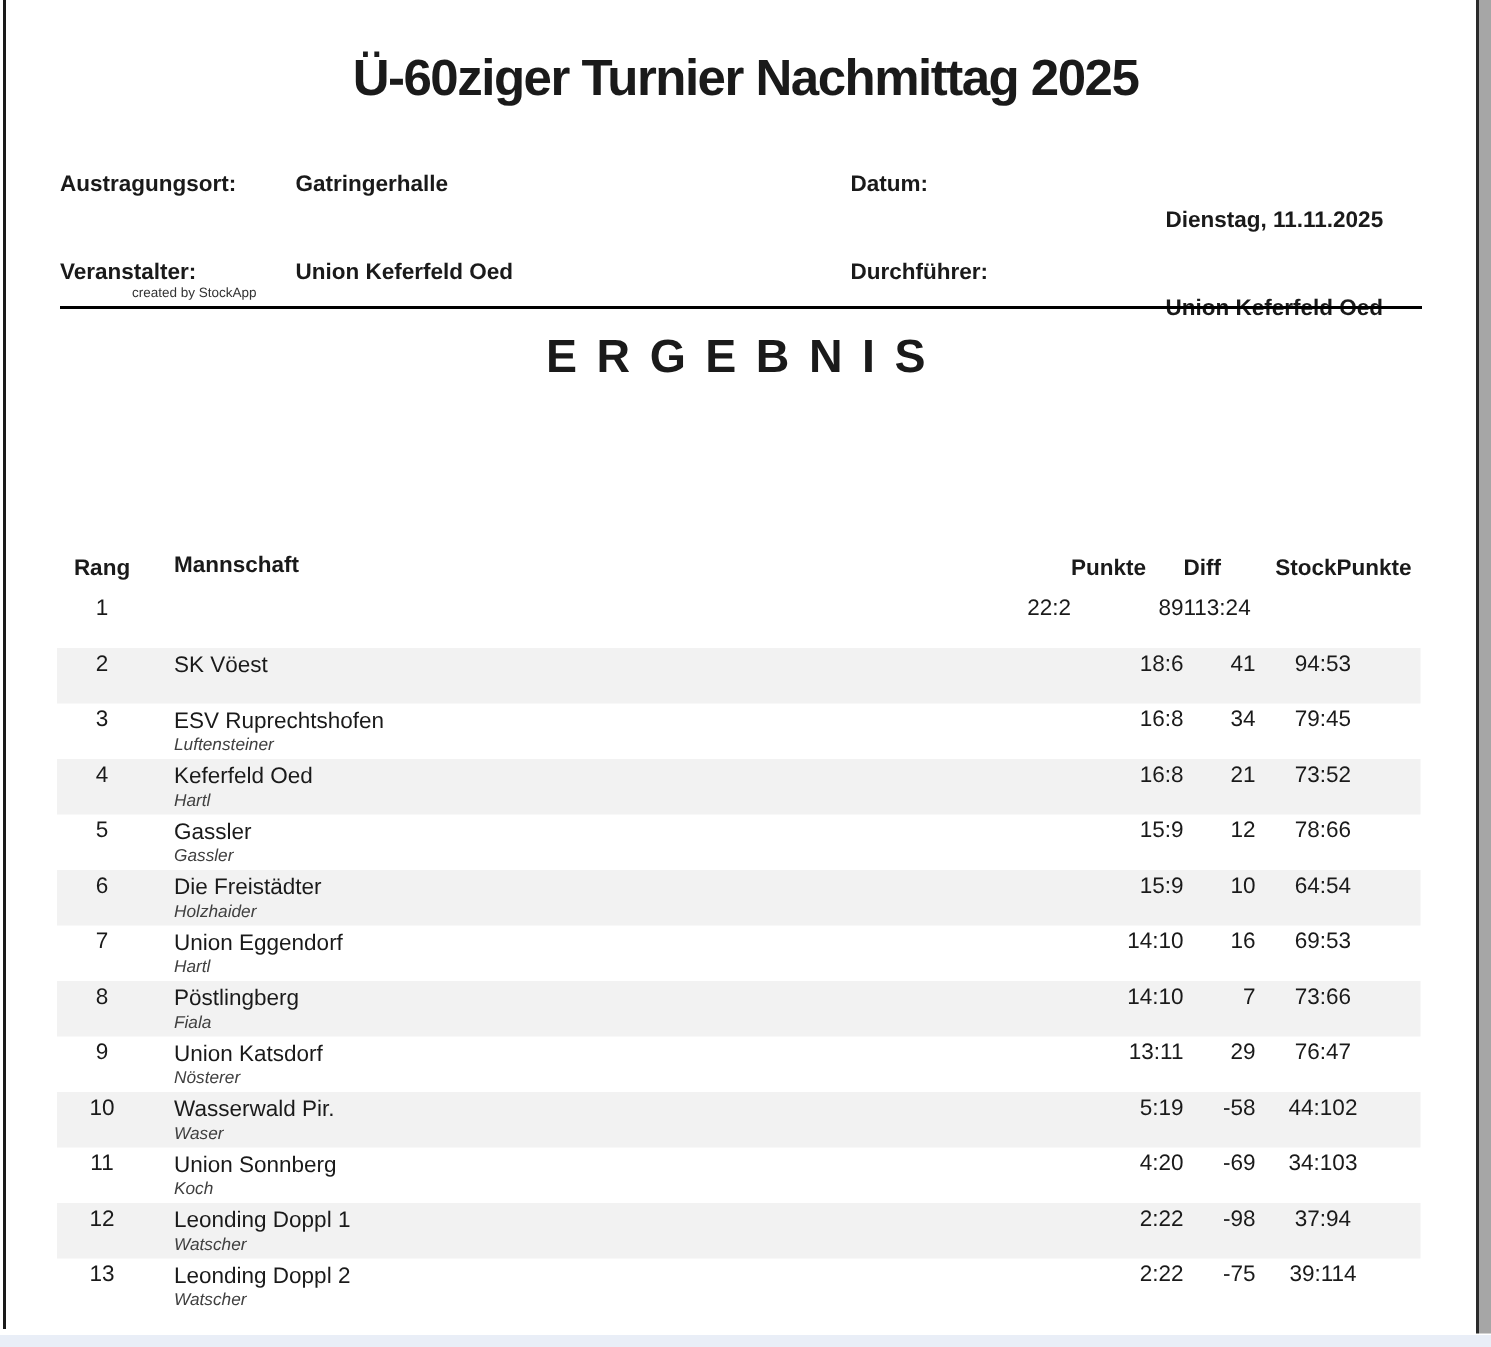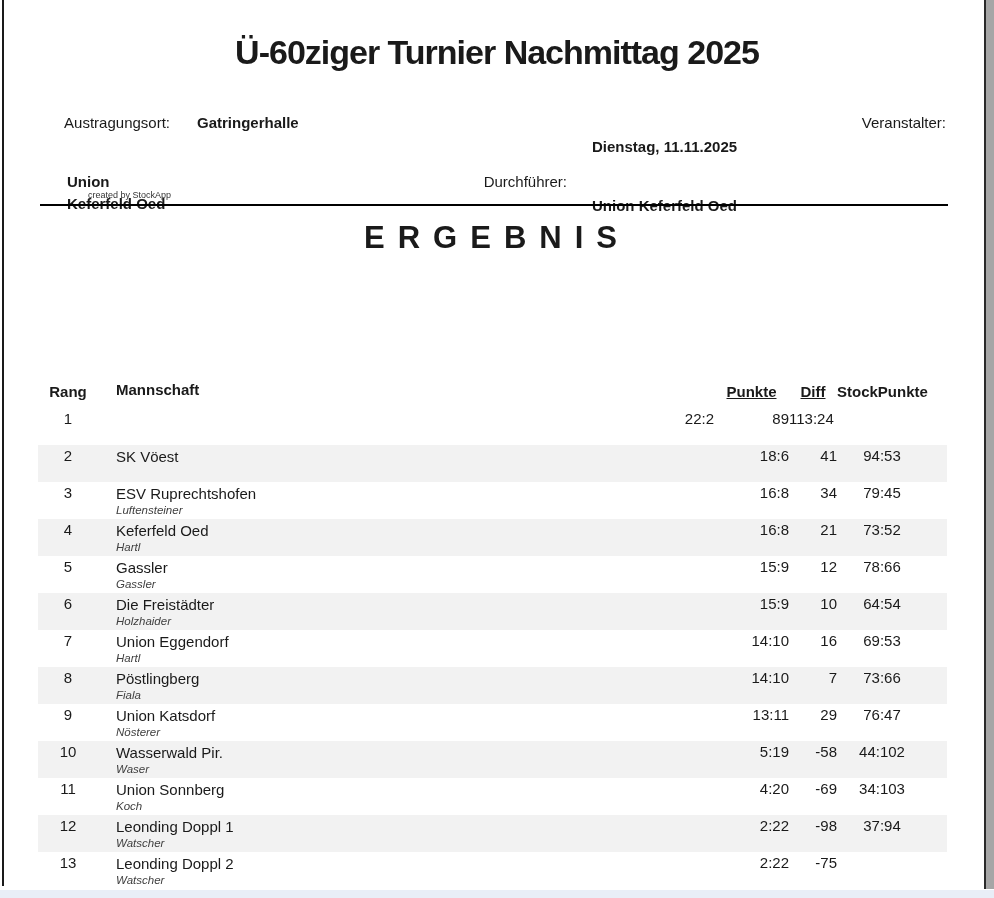--- a/index.html
+++ b/index.html
@@ -41,21 +41,21 @@
 
   
   .meta-grid {
     position: absolute; top: 112px; left: 40px; width: 906px;
     display: grid;
     grid-template-columns: 130px 1fr 185px 194px;
     row-gap: 13px;
     font-size: 15px;
     line-height: 22px;
   }
-  .meta-label { text-align: right; }
+  .meta-label { text-align: left; font-weight: bold; }
   .meta-value { font-weight: bold; padding-left: 27px; }
   .meta-value.right { padding-left: 25px; margin-top: 24px; }
 
   .credit {
     position: absolute; top: 190px; left: 88px;
     font-size: 9px; color: #333333;
   }
 
   .rule {
     position: absolute; top: 204px; left: 40px; width: 908px;
@@ -68,25 +68,25 @@
     font-size: 31px; font-weight: bold;
     letter-spacing: 13px; box-sizing: border-box;
   }
 
   
   .results { position: absolute; top: 368px; left: 38px; width: 909px; }
   .trow {
     display: grid;
     grid-template-columns: 60px 1fr 75px 48px 110px;
   }
-  .thead { font-weight: bold; font-size: 15px; height: 27px; margin-top: 13px; }
+  .thead { font-weight: bold; font-size: 15px; height: 27px; }
   .thead .c-rank { text-align: center; }
   .thead .c-team { padding-left: 18px; }
-  .thead .c-num { text-align: center; text-decoration: underline; }
-  .thead .c-stock { text-align: left; padding-right: 6px; }
+  .thead .c-num { text-align: left; }
+  .thead .c-stock { text-align: right; padding-right: 6px; }
 
   .drow { height: 37px; font-size: 15px; }
   .drow.shaded { background: #f2f2f2; }
   .c-rank { text-align: center; padding-top: 2px; }
   .c-team { padding-left: 18px; }
   .team-name { line-height: 19px; padding-top: 2px; }
   .captain-name {
     font-style: italic; font-size: 11.5px; line-height: 14px; color: #404040;
   }
   .c-num { text-align: right; padding-top: 2px; }
@@ -97,20 +97,21 @@
 
 <div class="page">
 
   <div class="left-border"></div>
 
   <h1 class="doc-title">Ü-60ziger Turnier Nachmittag 2025</h1>
 
   <div class="meta-grid">
     <div class="meta-label">Austragungsort:</div>
     <div class="meta-value">Gatringerhalle</div>
+    <div class="meta-label">Datum:</div>
     <div class="meta-value right">Dienstag, 11.11.2025</div>
 
     <div class="meta-label">Veranstalter:</div>
     <div class="meta-value">Union Keferfeld Oed</div>
     <div class="meta-label">Durchführer:</div>
     <div class="meta-value right">Union Keferfeld Oed</div>
   </div>
 
   <div class="credit">created by StockApp</div>
 
@@ -243,20 +244,21 @@
     <div class="c-stock">37:94</div>
   </div>
         <div class="trow drow">
     <div class="c-rank">13</div>
     <div class="c-team">
       <div class="team-name">Leonding Doppl 2</div>
       <div class="captain-name">Watscher</div>
     </div>
     <div class="c-num">2:22</div>
     <div class="c-num">-75</div>
+    <div class="c-stock">39:114</div>
   </div>
       </div>
   </div>
 
   <div class="right-border-line"></div>
   <div class="scrollbar-track"></div>
   <div class="bottom-bar"></div>
 
 </div>
 

